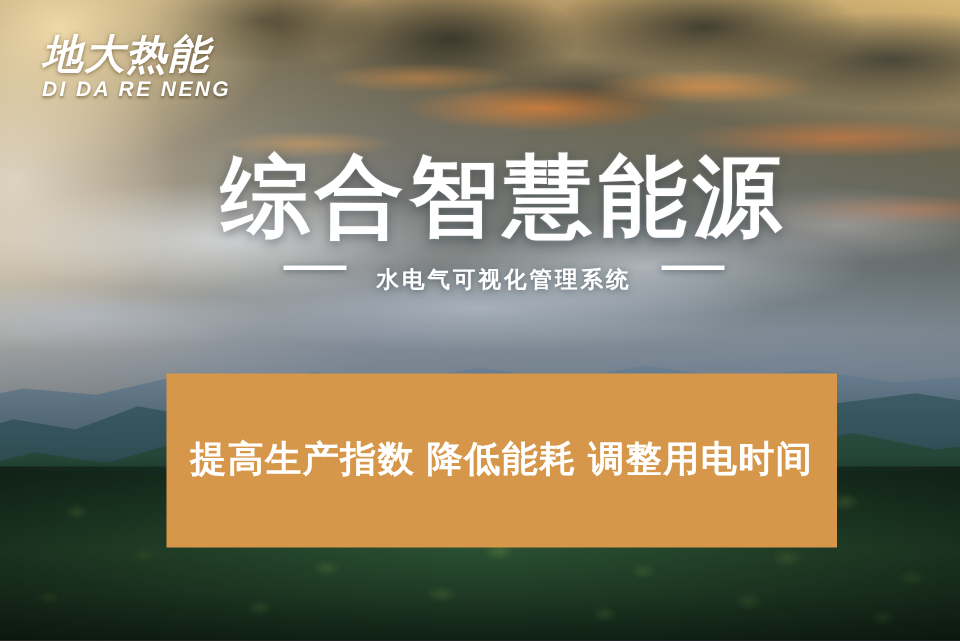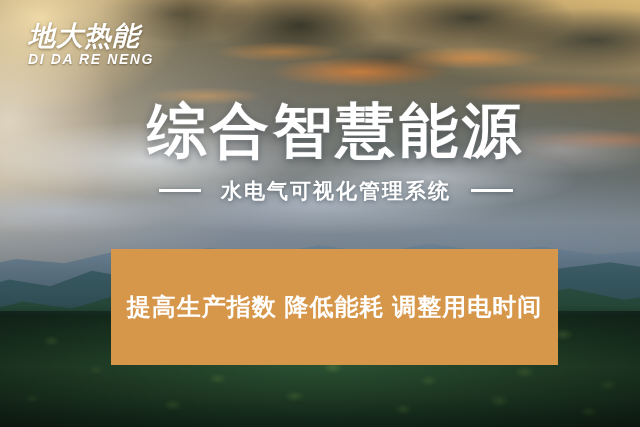--- a/index.html
+++ b/index.html
@@ -194,28 +194,28 @@
     font-size: 59px;
     font-weight: bold;
     color: #ffffff;
     letter-spacing: 4px;
     line-height: 1.05;
     text-shadow: 0 2px 7px rgba(30,40,55,0.45), 0 0 2px rgba(255,255,255,0.3);
     white-space: nowrap;
   }
   .subtitle {
     margin-top: 14px;
-    font-size: 21px;
+    font-size: 15px;
     font-weight: bold;
     color: #ffffff;
     letter-spacing: 2px;
     text-shadow: 0 1px 5px rgba(30,45,60,0.5);
     white-space: nowrap;
     display: flex;
-    align-items: center;
+    align-items: flex-start;
     justify-content: center;
     gap: 20px;
   }
   .sub-dash {
     display: inline-block;
     width: 42px;
     height: 3px;
     background: #ffffff;
     box-shadow: 0 1px 4px rgba(30,45,60,0.5);
   }

